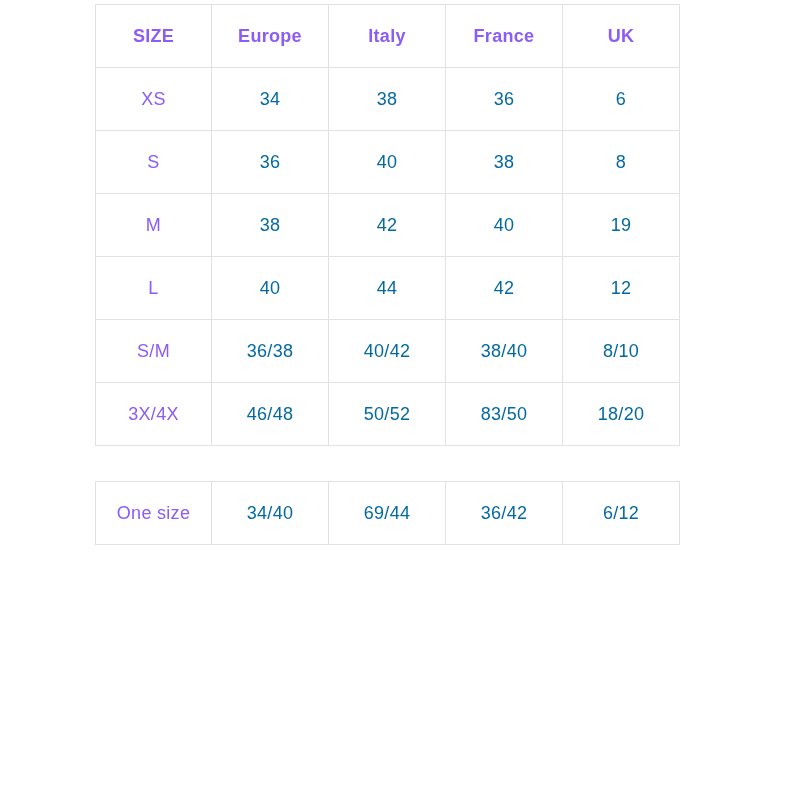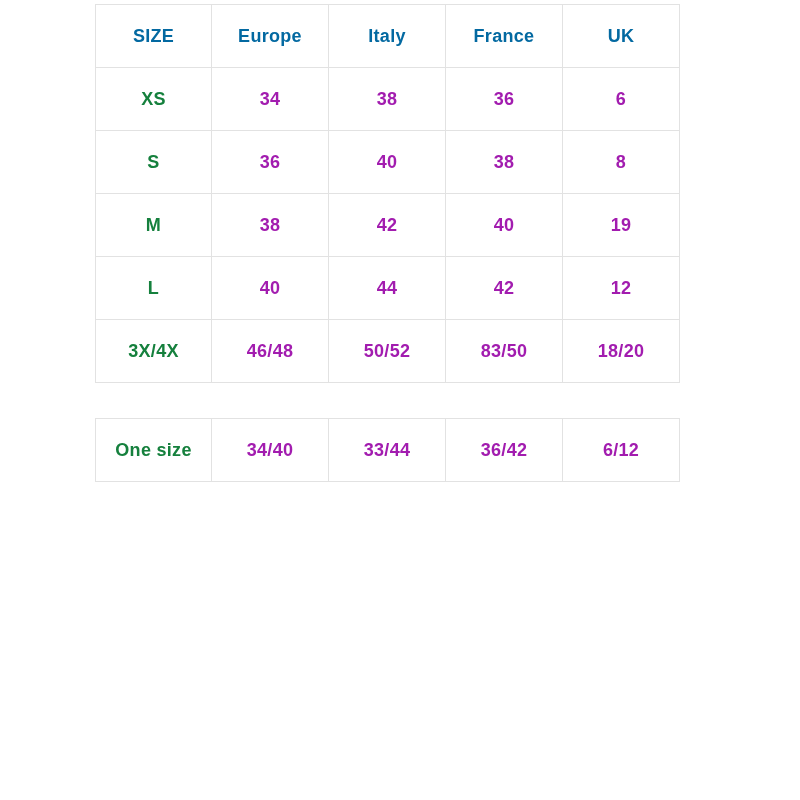--- a/index.html
+++ b/index.html
@@ -29,29 +29,29 @@
     border: 1px solid #e2e2e2;
     height: 62px;
     padding: 0;
     text-align: center;
     vertical-align: middle;
     font-size: 18px;
     letter-spacing: 0.3px;
   }
   table.size-table th {
     font-weight: bold;
-    color: #0369a1;
+    color: #8b5cf6;
   }
   td.label-cell {
-    font-weight: bold;
-    color: #15803d;
+    font-weight: normal;
+    color: #8b5cf6;
   }
   td.value-cell {
-    font-weight: bold;
-    color: #a21caf;
+    font-weight: normal;
+    color: #0369a1;
   }
   col.c-size { width: 116px; }
   col.c-val  { width: 117px; }
   .table-gap { height: 35px; }
 </style>
 </head>
 <body>
 
 <div class="page">
 
@@ -95,20 +95,27 @@
           <td class="value-cell">19</td>
         </tr>
         <tr>
           <td class="label-cell">L</td>
           <td class="value-cell">40</td>
           <td class="value-cell">44</td>
           <td class="value-cell">42</td>
           <td class="value-cell">12</td>
         </tr>
         <tr>
+          <td class="label-cell">S/M</td>
+          <td class="value-cell">36/38</td>
+          <td class="value-cell">40/42</td>
+          <td class="value-cell">38/40</td>
+          <td class="value-cell">8/10</td>
+        </tr>
+        <tr>
           <td class="label-cell">3X/4X</td>
           <td class="value-cell">46/48</td>
           <td class="value-cell">50/52</td>
           <td class="value-cell">83/50</td>
           <td class="value-cell">18/20</td>
         </tr>
       </tbody>
   </table>
 
   <div class="table-gap"></div>
@@ -118,20 +125,20 @@
       <col class="c-size">
         <col class="c-val">
         <col class="c-val">
         <col class="c-val">
         <col class="c-val">
     </colgroup>
     <tbody>
         <tr>
           <td class="label-cell">One size</td>
           <td class="value-cell">34/40</td>
-          <td class="value-cell">33/44</td>
+          <td class="value-cell">69/44</td>
           <td class="value-cell">36/42</td>
           <td class="value-cell">6/12</td>
         </tr>
       </tbody>
   </table>
 
 </div>
 
 </body></html>

